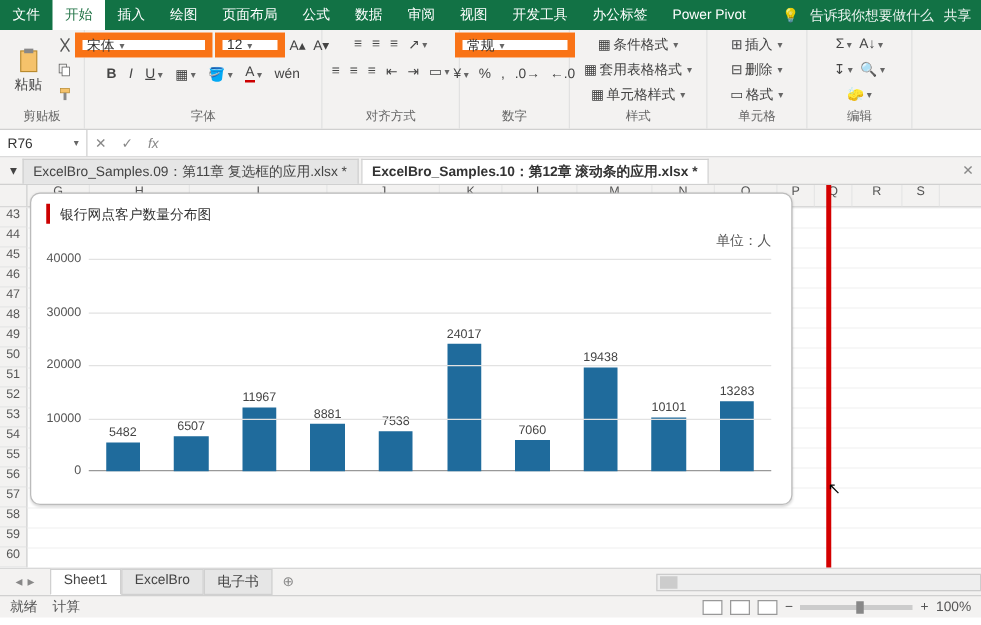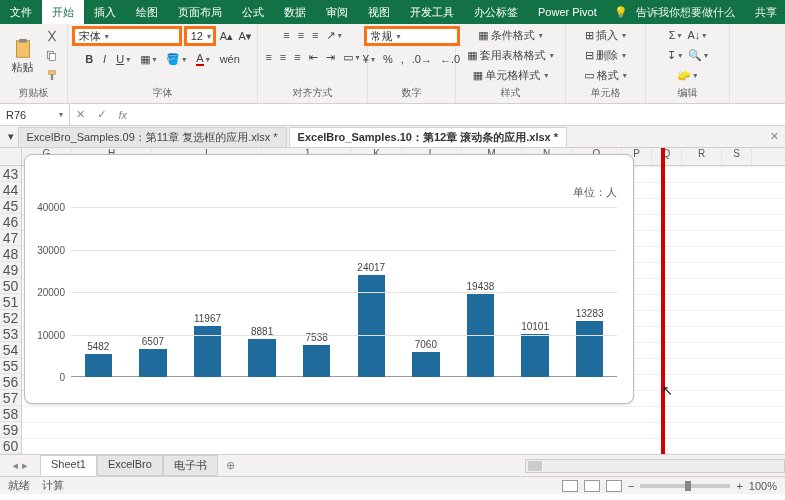--- a/index.html
+++ b/index.html
@@ -13,32 +13,32 @@
 .ribbon{height:80px;background:#f3f2f1;border-bottom:1px solid #d0d0d0;display:flex}
 .group{border-right:1px solid #e1e1e1;padding:2px 6px;display:flex;flex-direction:column;justify-content:space-between}
 .group-label{text-align:center;color:#666;font-size:10px;padding-bottom:1px}
 .group-body{flex:1;display:flex;align-items:center;gap:4px}
 .big-btn{display:flex;flex-direction:column;align-items:center;justify-content:center;width:36px;height:58px;color:#444}
 .big-btn svg{width:22px;height:22px}
 .col{display:flex;flex-direction:column;gap:2px}
 .row{display:flex;align-items:center;gap:2px}
 .mini{height:18px;display:flex;align-items:center;padding:0 2px;color:#444}
 .mini svg{width:14px;height:14px}
-.combo{height:20px;border:3px solid #f97316;background:#fff;display:flex;align-items:center;padding:0 4px;font-size:11px;color:#333}
+.combo{height:20px;border:6px solid #f97316;background:#fff;display:flex;align-items:center;padding:0 4px;font-size:11px;color:#333}
 .combo .dd{margin-left:4px;color:#666;font-size:8px}
 .fb{height:22px;border-bottom:1px solid #d0d0d0;display:flex;align-items:center;background:#fff}
 .namebox{width:70px;border-right:1px solid #d0d0d0;padding:0 6px;color:#333;font-size:11px;height:100%;display:flex;align-items:center}
 .fx-btn{padding:0 6px;color:#888}
 .wbtabs{height:22px;background:#f3f2f1;border-bottom:1px solid #d0d0d0;display:flex;align-items:center;padding-left:6px;gap:2px}
 .wbtab{padding:2px 8px;background:#e6e6e6;font-size:11px;color:#444;border:1px solid #d0d0d0;border-bottom:none}
 .wbtab.active{background:#fff;font-weight:bold;color:#333}
 .sheet{position:relative;height:306px;background:#fff}
 .colhdr{height:18px;display:flex;background:#f3f2f1;border-bottom:1px solid #d0d0d0}
 .rowhdr{position:absolute;left:0;top:18px;bottom:0;width:22px;background:#f3f2f1;border-right:1px solid #d0d0d0}
-.rowhdr div{height:16px;text-align:center;font-size:14px;color:#555;border-bottom:1px solid #e6e6e6}
+.rowhdr div{height:16px;text-align:center;font-size:10px;color:#555;border-bottom:1px solid #e6e6e6}
 .colhdr div{text-align:center;font-size:10px;color:#555;border-right:1px solid #e6e6e6}
 .grid{position:absolute;left:22px;right:0;top:18px;bottom:0;background-image:linear-gradient(#eee 1px,transparent 1px);background-size:100% 16px}
 .chartbox{position:absolute;left:24px;top:6px;width:610px;height:250px;background:#fff;border:1px solid #bbb;border-radius:8px;box-shadow:0 1px 2px rgba(0,0,0,.15)}
 .chart-title{display:flex;align-items:center;padding:8px 12px 2px;font-family:"KaiTi","STKaiti",serif;font-size:15px;color:#333}
 .chart-title .bar{width:3px;height:16px;background:#c00;margin-right:8px}
 .chart-unit{position:absolute;right:16px;top:30px;font-size:11px;color:#555}
 .plot{position:absolute;left:46px;right:16px;top:52px;bottom:26px}
 .axis-y{position:absolute;left:0;top:52px;bottom:26px;width:44px}
 .axis-y div{position:absolute;right:4px;font-size:10px;color:#555;transform:translateY(-50%)}
 .axis-x{position:absolute;left:46px;right:16px;bottom:6px;height:18px;display:flex}
@@ -77,21 +77,21 @@
       <div class="tab">数据</div>
       <div class="tab">审阅</div>
       <div class="tab">视图</div>
       <div class="tab">开发工具</div>
       <div class="tab">办公标签</div>
       <div class="tab">Power Pivot</div>
     </div>
   <div class="right">
     <span>💡</span>
     <span>告诉我你想要做什么</span>
-    <span style="margin-left:12px">共享</span>
+    <span style="">共享</span>
   </div>
 </div>
 
 <div class="ribbon">
   <div class="group" style="width:68px">
     <div class="group-body">
       <div class="big-btn">
         <svg viewBox="0 0 24 24">
             <rect x="5" y="3" width="14" height="18" fill="#f5c26b" stroke="#b88a2e"></rect>
             <rect x="8" y="1" width="8" height="4" fill="#888"></rect>
@@ -121,21 +121,21 @@
     <div class="group-label">剪贴板</div>
   </div>
 
   <div class="group" style="width:190px">
     <div class="group-body col" style="gap:4px">
       <div class="row">
         <div class="combo" style="width:110px">
             <span>宋体</span>
             <span class="dd">▾</span>
           </div>
-        <div class="combo" style="width:32px">
+        <div class="combo" style="width:56px">
             <span>12</span>
             <span class="dd">▾</span>
           </div>
         <div class="mini">A▴</div>
         <div class="mini">A▾</div>
       </div>
       <div class="row" style="gap:6px">
         <div class="mini">
             <b>B</b>
           </div>
@@ -284,20 +284,24 @@
       <div>55</div>
       <div>56</div>
       <div>57</div>
       <div>58</div>
       <div>59</div>
       <div>60</div>
     </div>
   <div class="grid"></div>
 
   <div class="chartbox">
+    <div class="chart-title">
+      <span class="bar"></span>
+        <span>银行网点客户数量分布图</span>
+    </div>
     <div class="chart-unit">单位：人</div>
     <div class="axis-y" id="axisy">
         <div style="top: 100%;">0</div>
         <div style="top: 75%;">10000</div>
         <div style="top: 50%;">20000</div>
         <div style="top: 25%;">30000</div>
         <div style="top: 0%;">40000</div>
       </div>
     <div class="plot" id="plot">
       <div class="baseline"></div>

